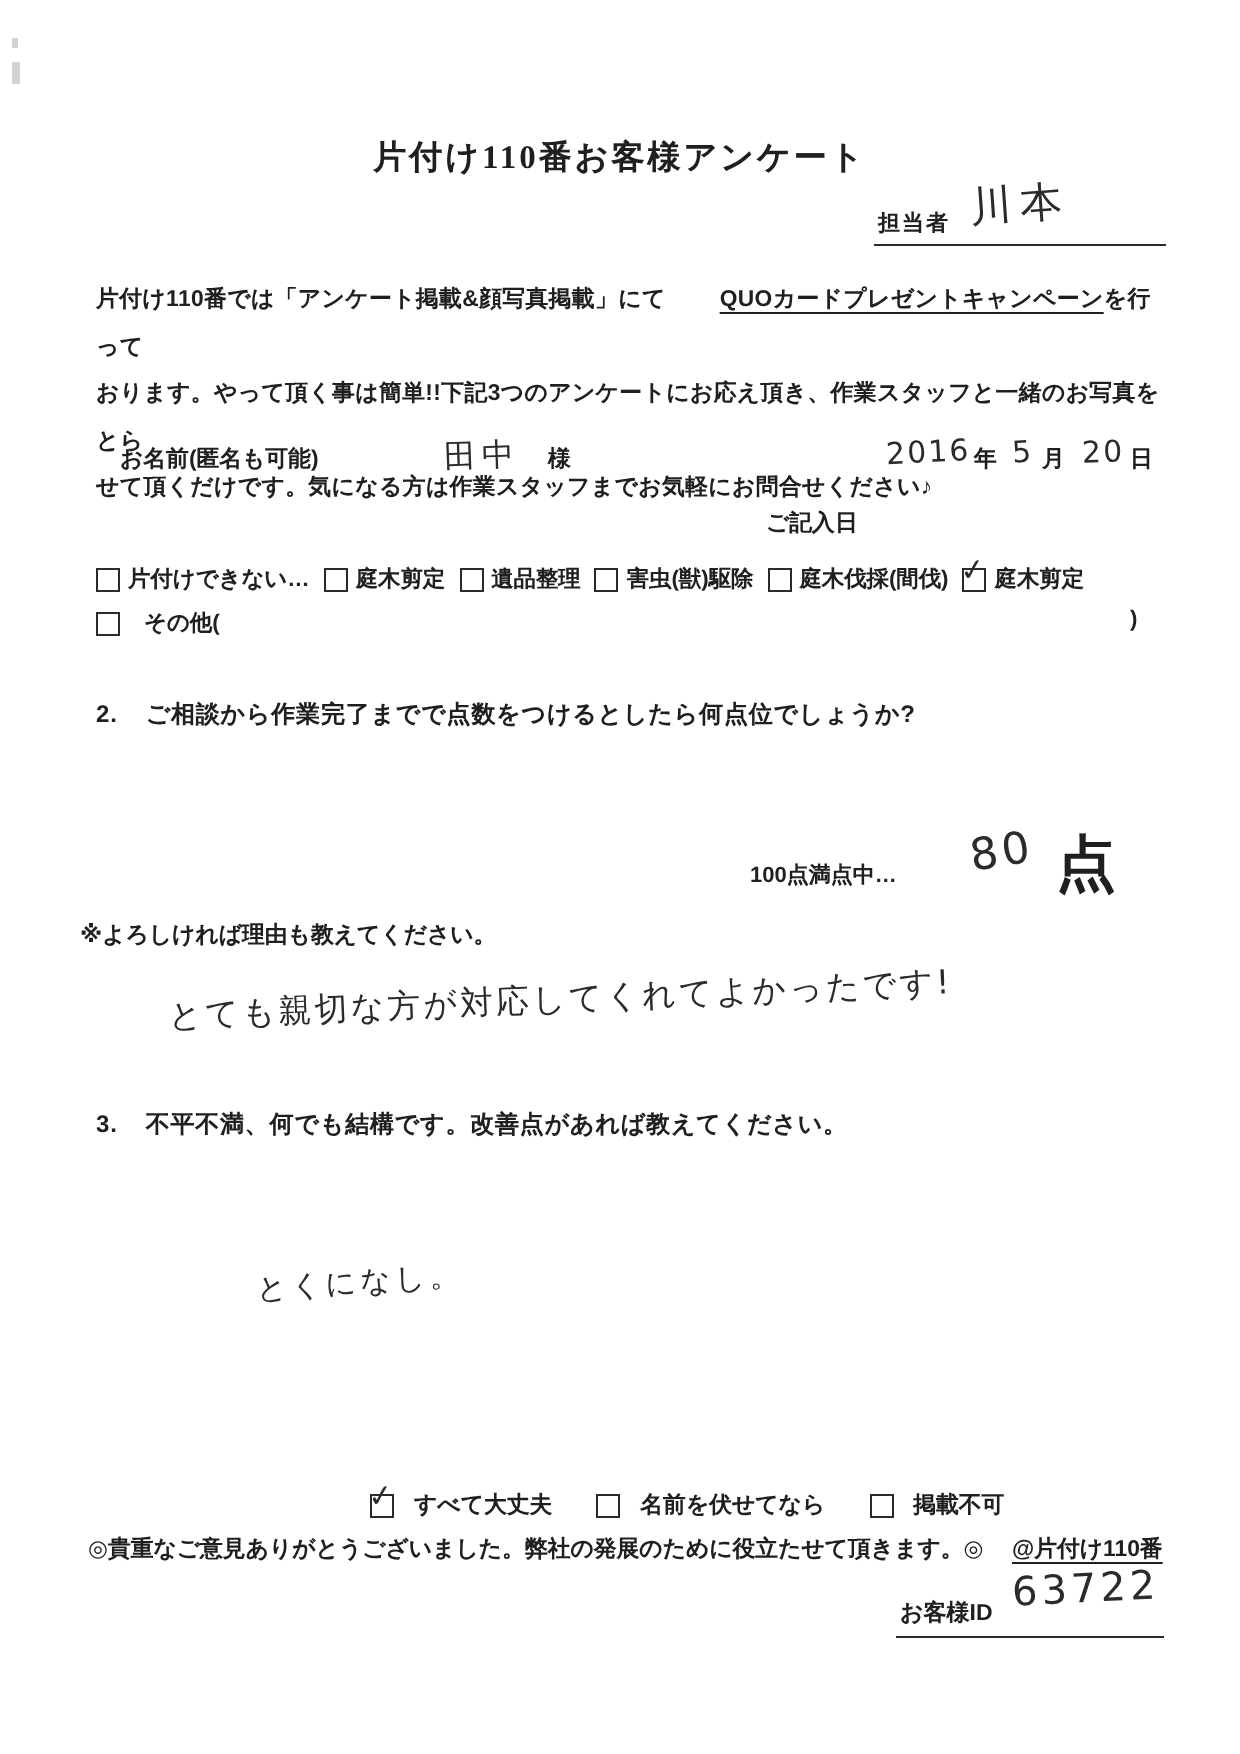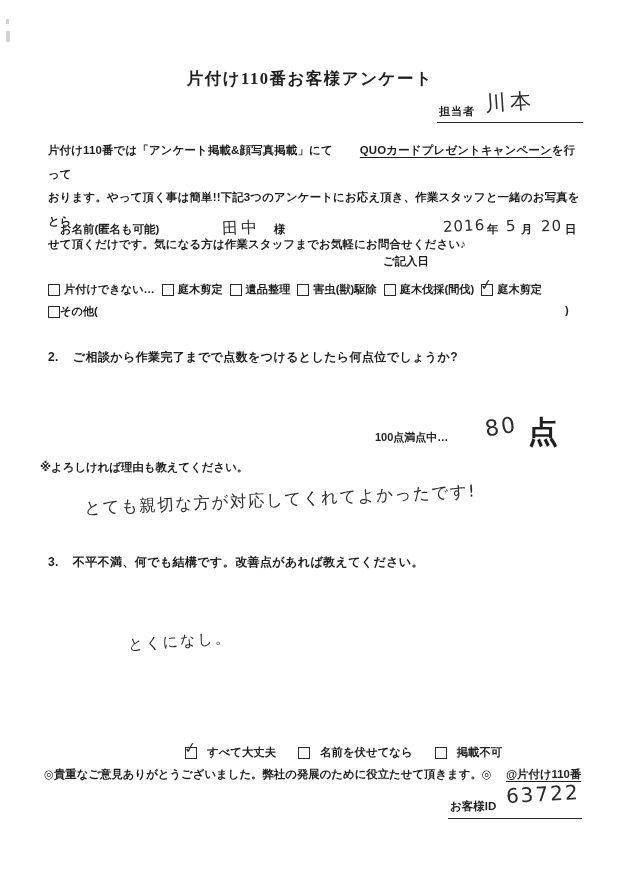--- a/index.html
+++ b/index.html
@@ -45,21 +45,21 @@
   .nr-day-u{position:absolute;left:565px;top:4px;}
   
   .q-head{font-size:12px;font-weight:700;letter-spacing:0.4px;}
   .q-num{display:inline-block;margin-right:14px;}
   .q1-head{top:260px;left:48px;}
   .q1-options{top:282px;left:48px;width:540px;display:flex;gap:7px;font-size:11.2px;font-weight:700;align-items:center;}
   .opt{display:flex;align-items:center;gap:4px;white-space:nowrap;}
   .cb{position:relative;display:inline-block;width:10px;height:10px;border:1.4px solid #2a2a2a;flex:0 0 auto;}
   .tick{display:none;position:absolute;left:-2px;top:-9px;font-size:15px;color:#2b2b2b;transform:rotate(-8deg);}
   .cb[data-checked="true"] .tick{display:block;}
-  .q1-other{top:304px;left:48px;width:524px;font-size:11.2px;font-weight:700;display:flex;align-items:center;gap:0;}
+  .q1-other{top:304px;left:48px;width:524px;font-size:11.2px;font-weight:700;display:flex;align-items:center;gap:12px;}
   .q1-other-close{top:304px;left:565px;font-size:11.2px;font-weight:700;}
   .q2-head{top:349px;left:48px;}
   .q2-scale{top:430px;left:375px;font-size:11px;font-weight:700;}
   .q2-score{top:414px;left:485px;font-size:22px;letter-spacing:2px;transform:rotate(-9deg);}
   .q2-unit{top:412px;left:528px;font-size:30px;font-weight:700;letter-spacing:1px;}
   .q2-reason-prompt{top:460px;left:40px;font-size:11.4px;font-weight:700;}
   .q2-reason{top:488px;left:84px;width:440px;font-size:16.5px;letter-spacing:1.5px;transform:rotate(-2.5deg);}
   .q3-head{top:554px;left:48px;}
   .q3-example{top:577px;left:48px;width:530px;font-size:11px;font-weight:700;}
   .q3-answer{top:632px;left:128px;font-size:15px;letter-spacing:2px;transform:rotate(-4deg);}

